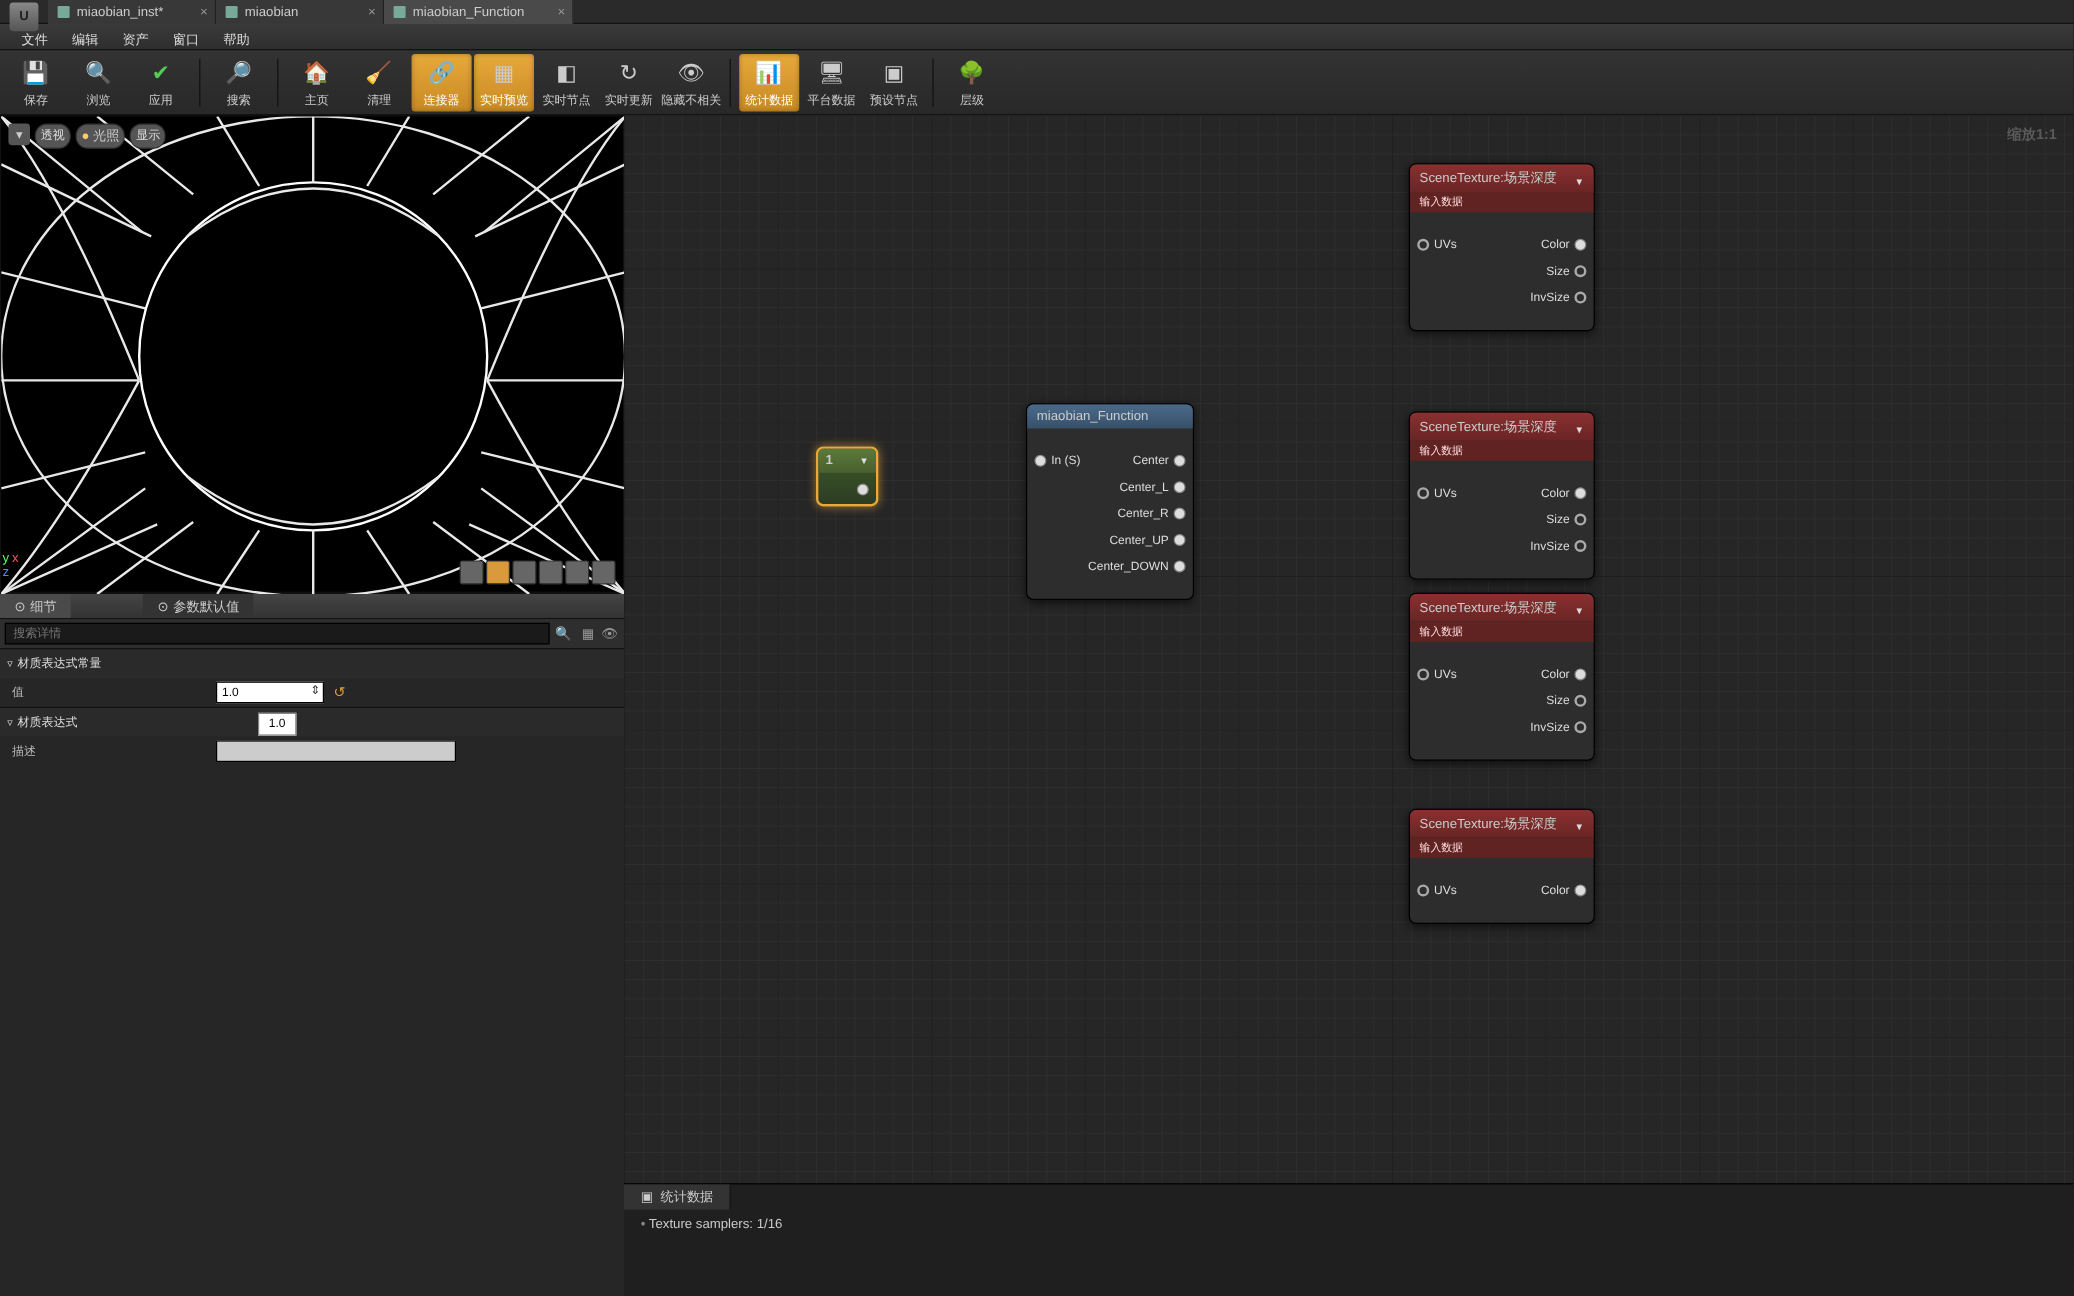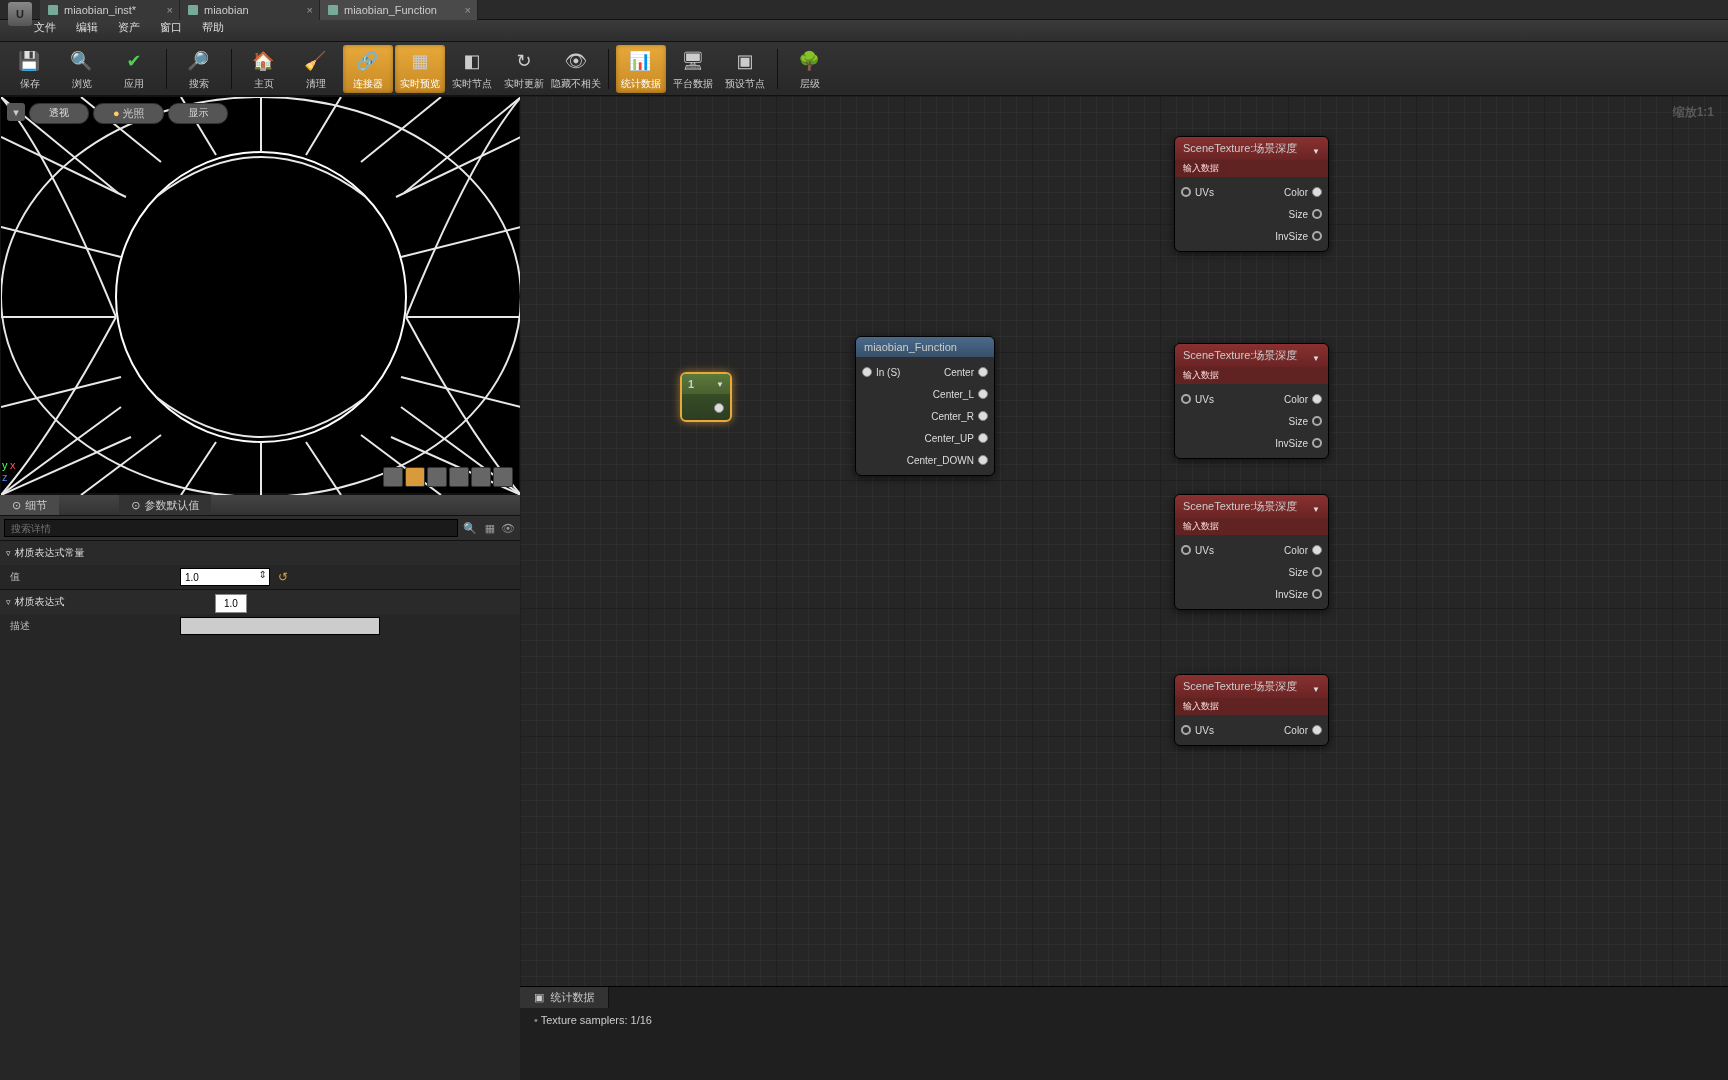--- a/index.html
+++ b/index.html
@@ -3,34 +3,34 @@
 <meta charset="utf-8">
 <style>
 *{margin:0;padding:0;box-sizing:border-box;font-family:"Microsoft YaHei",Arial,sans-serif;font-size:11px;color:#ccc;user-select:none}
 body{background:#1a1a1a;width:1728px;height:1080px;overflow:hidden;position:relative}
 .tabs-bar{height:20px;background:#2a2a2a;display:flex;align-items:center;padding-left:40px;border-bottom:1px solid #111}
 .ue-logo{position:absolute;left:8px;top:2px;width:24px;height:24px;background:linear-gradient(#888,#555);border-radius:3px;z-index:10;display:flex;align-items:center;justify-content:center;font-weight:bold;color:#222}
 .tab{height:20px;background:#383838;border-right:1px solid #222;padding:0 40px 0 8px;display:flex;align-items:center;color:#bbb;position:relative;min-width:140px}
 .tab.active{background:#4a4a4a}
 .tab-icon{width:10px;height:10px;background:#7a9;margin-right:6px;border-radius:1px}
 .tab-close{position:absolute;right:6px;color:#999}
-.menubar{height:22px;background:linear-gradient(#3a3a3a,#2e2e2e);display:flex;align-items:flex-start;padding:0 24px;border-bottom:1px solid #111}
+.menubar{height:22px;background:linear-gradient(#3a3a3a,#2e2e2e);display:flex;align-items:flex-end;padding:0 8px;border-bottom:1px solid #111}
 .menu-item{padding:0 10px;color:#ddd;cursor:pointer}
 .toolbar{height:54px;background:linear-gradient(#333,#282828);display:flex;align-items:center;padding:0 4px;border-bottom:1px solid #111;gap:0}
 .tbtn{width:50px;height:48px;display:flex;flex-direction:column;align-items:center;justify-content:center;border-radius:3px;margin:0 1px;cursor:pointer}
 .tbtn.active{background:linear-gradient(#e8a93a,#c78a24);box-shadow:inset 0 0 4px rgba(0,0,0,.3)}
 .tbtn-icon{width:28px;height:28px;margin-bottom:2px;display:flex;align-items:center;justify-content:center;font-size:18px}
 .tbtn-label{font-size:10px;color:#ccc}
 .tbtn.active .tbtn-label{color:#fff}
 .tsep{width:1px;height:40px;background:#111;margin:0 6px}
 .main{position:absolute;top:96px;left:0;right:0;bottom:0;display:flex}
 .left-pane{width:520px;display:flex;flex-direction:column;background:#262626}
 .viewport{height:398px;background:#000;position:relative;border:1px solid #111}
 .vp-toolbar{position:absolute;top:6px;left:6px;display:flex;gap:4px;z-index:5}
-.vp-btn{background:#555;padding:2px 19px;border-radius:10px;color:#ddd;font-size:10px;border:1px solid #333}
+.vp-btn{background:#555;padding:2px 4px;border-radius:10px;color:#ddd;font-size:10px;border:1px solid #333}
 .vp-dd{width:18px;height:18px;background:#555;border-radius:3px;display:flex;align-items:center;justify-content:center}
 .vp-bottom-btns{position:absolute;bottom:6px;right:6px;display:flex;gap:2px}
 .vp-bb{width:20px;height:20px;background:#666;border-radius:2px;border:1px solid #333}
 .vp-bb.active{background:#d89a3a}
 .axis{position:absolute;bottom:10px;left:1px;font-size:9px}
 .details-tabs{height:22px;background:linear-gradient(#444,#333);display:flex;border-top:1px solid #111;border-bottom:1px solid #111}
 .dtab{padding:3px 12px;display:flex;align-items:center;gap:4px;background:#333}
 .dtab.active{background:#4a4a4a}
 .search-row{height:24px;background:#2e2e2e;display:flex;align-items:center;padding:0 4px;gap:4px}
 .search-input{flex:1;height:18px;background:#1a1a1a;border:1px solid #000;color:#888;padding:0 6px;font-size:10px}
@@ -46,21 +46,21 @@
 .tooltip{position:absolute;left:215px;top:594px;background:#fff;color:#000;padding:3px 8px;border:1px solid #888;font-size:10px;z-index:100}
 .graph-pane{flex:1;position:relative;background:#262626;background-image:linear-gradient(#2e2e2e 1px,transparent 1px),linear-gradient(90deg,#2e2e2e 1px,transparent 1px);background-size:16px 16px;overflow:hidden}
 .graph-pane::before{content:"";position:absolute;inset:0;background-image:linear-gradient(#1f1f1f 1px,transparent 1px),linear-gradient(90deg,#1f1f1f 1px,transparent 1px);background-size:128px 128px;pointer-events:none}
 .zoom-label{position:absolute;top:8px;right:14px;font-size:12px;color:#5a5a5a;font-weight:bold}
 .watermark{position:absolute;bottom:40px;right:14px;font-size:42px;color:rgba(120,120,120,.25);font-weight:bold}
 .node{position:absolute;background:#2d2d2d;border:1px solid #000;border-radius:6px;box-shadow:0 2px 8px rgba(0,0,0,.6)}
 .node-header{padding:4px 8px;border-radius:5px 5px 0 0;font-size:11px;color:#fff;display:flex;justify-content:space-between;align-items:flex-end}
 .node-header.blue{background:linear-gradient(#4a6a8a,#37506a)}
 .node-header.redh{background:linear-gradient(#8a3030,#6a2424)}
 .node-sub{padding:2px 8px;font-size:9px;color:#ffdddd;background:rgba(120,30,30,.7)}
-.node-body{padding:4px 6px}
+.node-body{padding:16px 6px}
 .pin-row{display:flex;justify-content:space-between;align-items:center;height:22px}
 .pin-l{display:flex;align-items:center;gap:4px}
 .pin-r{display:flex;align-items:center;gap:4px;margin-left:auto}
 .pin-dot{width:10px;height:10px;border-radius:50%;background:#ddd;border:1px solid #888}
 .pin-dot.hollow{background:transparent;border:2px solid #aaa}
 .pin-label{font-size:10px;color:#ddd}
 .const-node{position:absolute;width:52px;height:50px;background:linear-gradient(#3d5a2a,#2d3d22);border:2px solid #e8a93a;border-radius:6px;box-shadow:0 0 8px rgba(232,169,58,.6)}
 .const-header{height:20px;background:linear-gradient(#5a7a3a,#4a6030);border-radius:4px 4px 0 0;display:flex;align-items:center;padding:0 6px;color:#fff;font-size:11px;font-weight:bold;justify-content:space-between}
 .const-body{display:flex;align-items:center;justify-content:flex-end;height:28px;padding:0 6px}
 svg.wires{position:absolute;inset:0;pointer-events:none}

